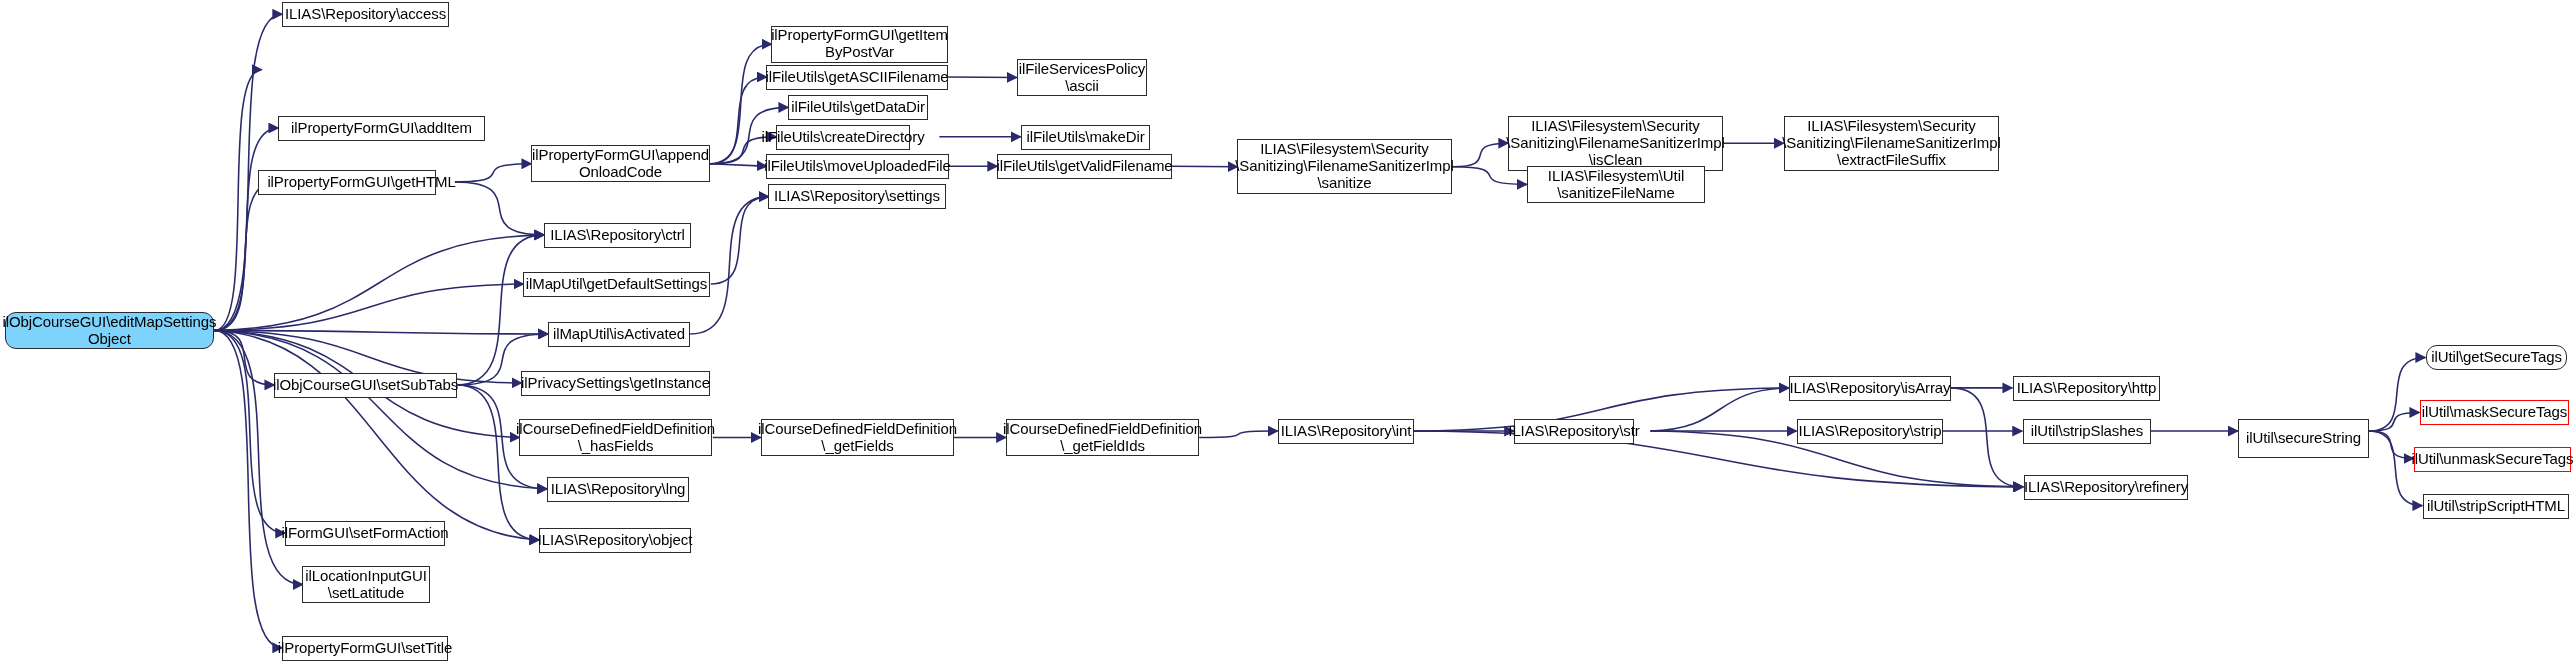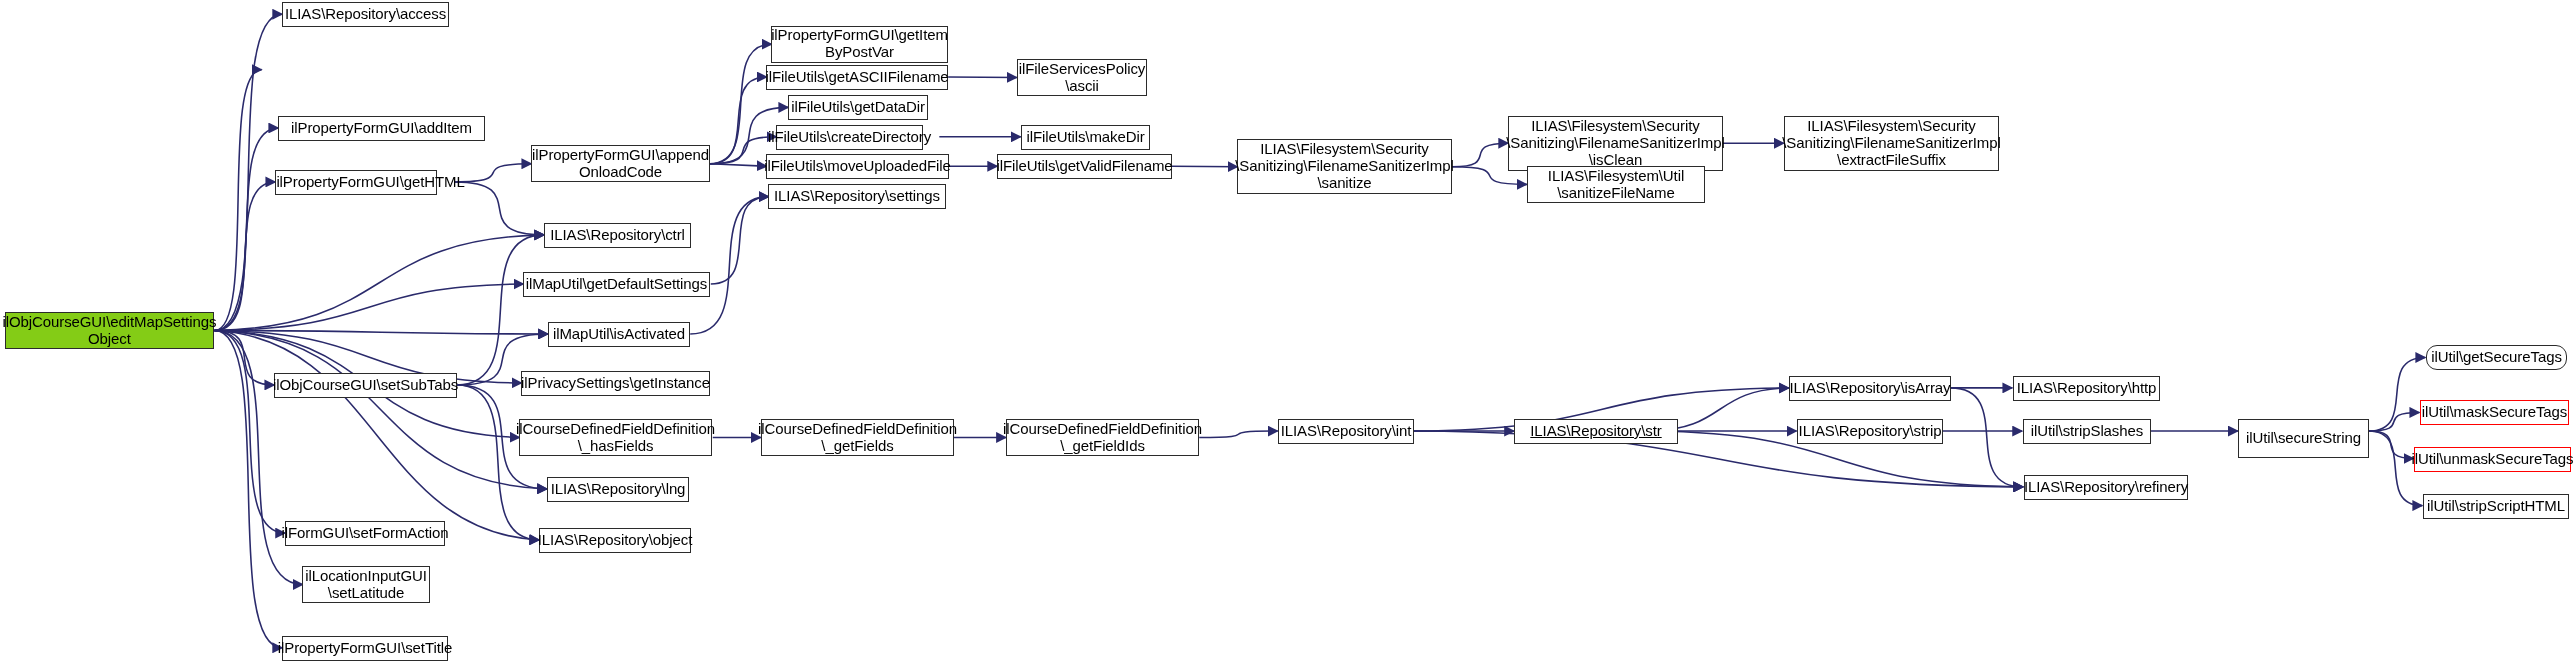--- a/index.html
+++ b/index.html
@@ -34,22 +34,23 @@
     background: #ffffff;
     color: #000000;
     font-size: 15px;
     line-height: 16.7px;
     letter-spacing: -0.1px;
     white-space: pre-line;
     padding: 0 2.9px;
     z-index: 3;
   }
   .node.root {
-    background: #84cc16;
+    background: #7dd3fc;
     border-color: #2b2b2b;
+    border-radius: 11px;
   }
   .node.alert {
     border-color: #ff0000;
   }
 </style>
 </head>
 <body>
 
 <div id="canvas">
   <svg id="edges" viewBox="0 0 2625 677">
@@ -108,61 +109,61 @@
       <path d="M 2191 439.5 L 2281 439.5" fill="none" stroke="#2a2a6b" stroke-width="1.6" marker-end="url(#ah)"></path>
       <path d="M 2414 439.5 C 2466.2 439.5, 2419.8 364.5, 2472 364.5" fill="none" stroke="#2a2a6b" stroke-width="1.6" marker-end="url(#ah)"></path>
       <path d="M 2414 439.5 C 2460.8 439.5, 2419.2 420.5, 2466 420.5" fill="none" stroke="#2a2a6b" stroke-width="1.6" marker-end="url(#ah)"></path>
       <path d="M 2414 439.5 C 2455.4 439.5, 2418.6 467.5, 2460 467.5" fill="none" stroke="#2a2a6b" stroke-width="1.6" marker-end="url(#ah)"></path>
       <path d="M 2414 439.5 C 2463.5 439.5, 2419.5 515.5, 2469 515.5" fill="none" stroke="#2a2a6b" stroke-width="1.6" marker-end="url(#ah)"></path>
     </svg>
 <div class="node root" style="left: 4.9px; top: 312px; width: 209px; height: 37px;">ilObjCourseGUI\editMapSettings
 Object</div>
     <div class="node" style="left: 282px; top: 2px; width: 167px; height: 24.5px;">ILIAS\Repository\access</div>
     <div class="node" style="left: 278px; top: 116px; width: 207px; height: 24.5px;">ilPropertyFormGUI\addItem</div>
-    <div class="node" style="left: 275px; top: 170px; width: 162px; height: 24.5px; padding-left: 32px;">ilPropertyFormGUI\getHTML</div>
+    <div class="node" style="left: 258px; top: 170px; width: 178px; height: 24.5px; padding-left: 32px;">ilPropertyFormGUI\getHTML</div>
     <div class="node" style="left: 274px; top: 373px; width: 183px; height: 24.5px;">ilObjCourseGUI\setSubTabs</div>
     <div class="node" style="left: 285px; top: 521px; width: 160px; height: 24.5px;">ilFormGUI\setFormAction</div>
     <div class="node" style="left: 302px; top: 566px; width: 128px; height: 37px;">ilLocationInputGUI
 \setLatitude</div>
     <div class="node" style="left: 282px; top: 636px; width: 166px; height: 24.5px;">ilPropertyFormGUI\setTitle</div>
     <div class="node" style="left: 531px; top: 145px; width: 179px; height: 37px;">ilPropertyFormGUI\append
 OnloadCode</div>
     <div class="node" style="left: 544px; top: 223px; width: 147px; height: 24.5px;">ILIAS\Repository\ctrl</div>
     <div class="node" style="left: 523px; top: 272px; width: 187px; height: 24.5px;">ilMapUtil\getDefaultSettings</div>
     <div class="node" style="left: 548px; top: 322px; width: 142px; height: 24.5px;">ilMapUtil\isActivated</div>
     <div class="node" style="left: 521px; top: 371px; width: 189px; height: 24.5px;">ilPrivacySettings\getInstance</div>
     <div class="node" style="left: 519px; top: 419px; width: 193px; height: 37px;">ilCourseDefinedFieldDefinition
 \_hasFields</div>
     <div class="node" style="left: 547px; top: 477px; width: 142px; height: 24.5px;">ILIAS\Repository\lng</div>
     <div class="node" style="left: 539px; top: 528px; width: 152px; height: 24.5px;">ILIAS\Repository\object</div>
     <div class="node" style="left: 771px; top: 25.5px; width: 177px; height: 37px;">ilPropertyFormGUI\getItem
 ByPostVar</div>
     <div class="node" style="left: 766px; top: 65px; width: 182px; height: 24.5px;">ilFileUtils\getASCIIFilename</div>
     <div class="node" style="left: 788px; top: 95px; width: 140px; height: 24.5px;">ilFileUtils\getDataDir</div>
-    <div class="node" style="left: 776px; top: 125px; width: 147px; height: 24.5px;">ilFileUtils\createDirectory</div>
+    <div class="node" style="left: 776px; top: 125px; width: 134px; height: 24.5px;">ilFileUtils\createDirectory</div>
     <div class="node" style="left: 766px; top: 154px; width: 183px; height: 24.5px;">ilFileUtils\moveUploadedFile</div>
     <div class="node" style="left: 768px; top: 184px; width: 178px; height: 24.5px;">ILIAS\Repository\settings</div>
     <div class="node" style="left: 761px; top: 419px; width: 193px; height: 37px;">ilCourseDefinedFieldDefinition
 \_getFields</div>
     <div class="node" style="left: 1017px; top: 59px; width: 130px; height: 37px;">ilFileServicesPolicy
 \ascii</div>
     <div class="node" style="left: 1021px; top: 125px; width: 129px; height: 24.5px;">ilFileUtils\makeDir</div>
     <div class="node" style="left: 997px; top: 154px; width: 175px; height: 24.5px;">ilFileUtils\getValidFilename</div>
     <div class="node" style="left: 1006px; top: 419px; width: 193px; height: 37px;">ilCourseDefinedFieldDefinition
 \_getFieldIds</div>
     <div class="node" style="left: 1237px; top: 139px; width: 215px; height: 55px;">ILIAS\Filesystem\Security
 \Sanitizing\FilenameSanitizerImpl
 \sanitize</div>
     <div class="node" style="left: 1278px; top: 419px; width: 136px; height: 24.5px;">ILIAS\Repository\int</div>
     <div class="node" style="left: 1508px; top: 116px; width: 215px; height: 55px;">ILIAS\Filesystem\Security
 \Sanitizing\FilenameSanitizerImpl
 \isClean</div>
     <div class="node" style="left: 1527px; top: 166px; width: 178px; height: 37px;">ILIAS\Filesystem\Util
 \sanitizeFileName</div>
-    <div class="node" style="left: 1514px; top: 419px; width: 164px; height: 24.5px; text-decoration: underline;">ILIAS\Repository\str</div>
+    <div class="node" style="left: 1514px; top: 419px; width: 120px; height: 24.5px;">ILIAS\Repository\str</div>
     <div class="node" style="left: 1784px; top: 116px; width: 215px; height: 55px;">ILIAS\Filesystem\Security
 \Sanitizing\FilenameSanitizerImpl
 \extractFileSuffix</div>
     <div class="node" style="left: 1789px; top: 376px; width: 162px; height: 24.5px;">ILIAS\Repository\isArray</div>
     <div class="node" style="left: 1797px; top: 419px; width: 146px; height: 24.5px;">ILIAS\Repository\strip</div>
     <div class="node" style="left: 2024px; top: 475px; width: 164px; height: 24.5px;">ILIAS\Repository\refinery</div>
     <div class="node" style="left: 2013px; top: 376px; width: 147px; height: 24.5px;">ILIAS\Repository\http</div>
     <div class="node" style="left: 2023px; top: 419px; width: 128px; height: 24.5px;">ilUtil\stripSlashes</div>
     <div class="node" style="left: 2238px; top: 419px; width: 131px; height: 39px;">ilUtil\secureString</div>
     <div class="node" style="left: 2426px; top: 345px; width: 141px; height: 24.5px; border-radius: 11px;">ilUtil\getSecureTags</div>

